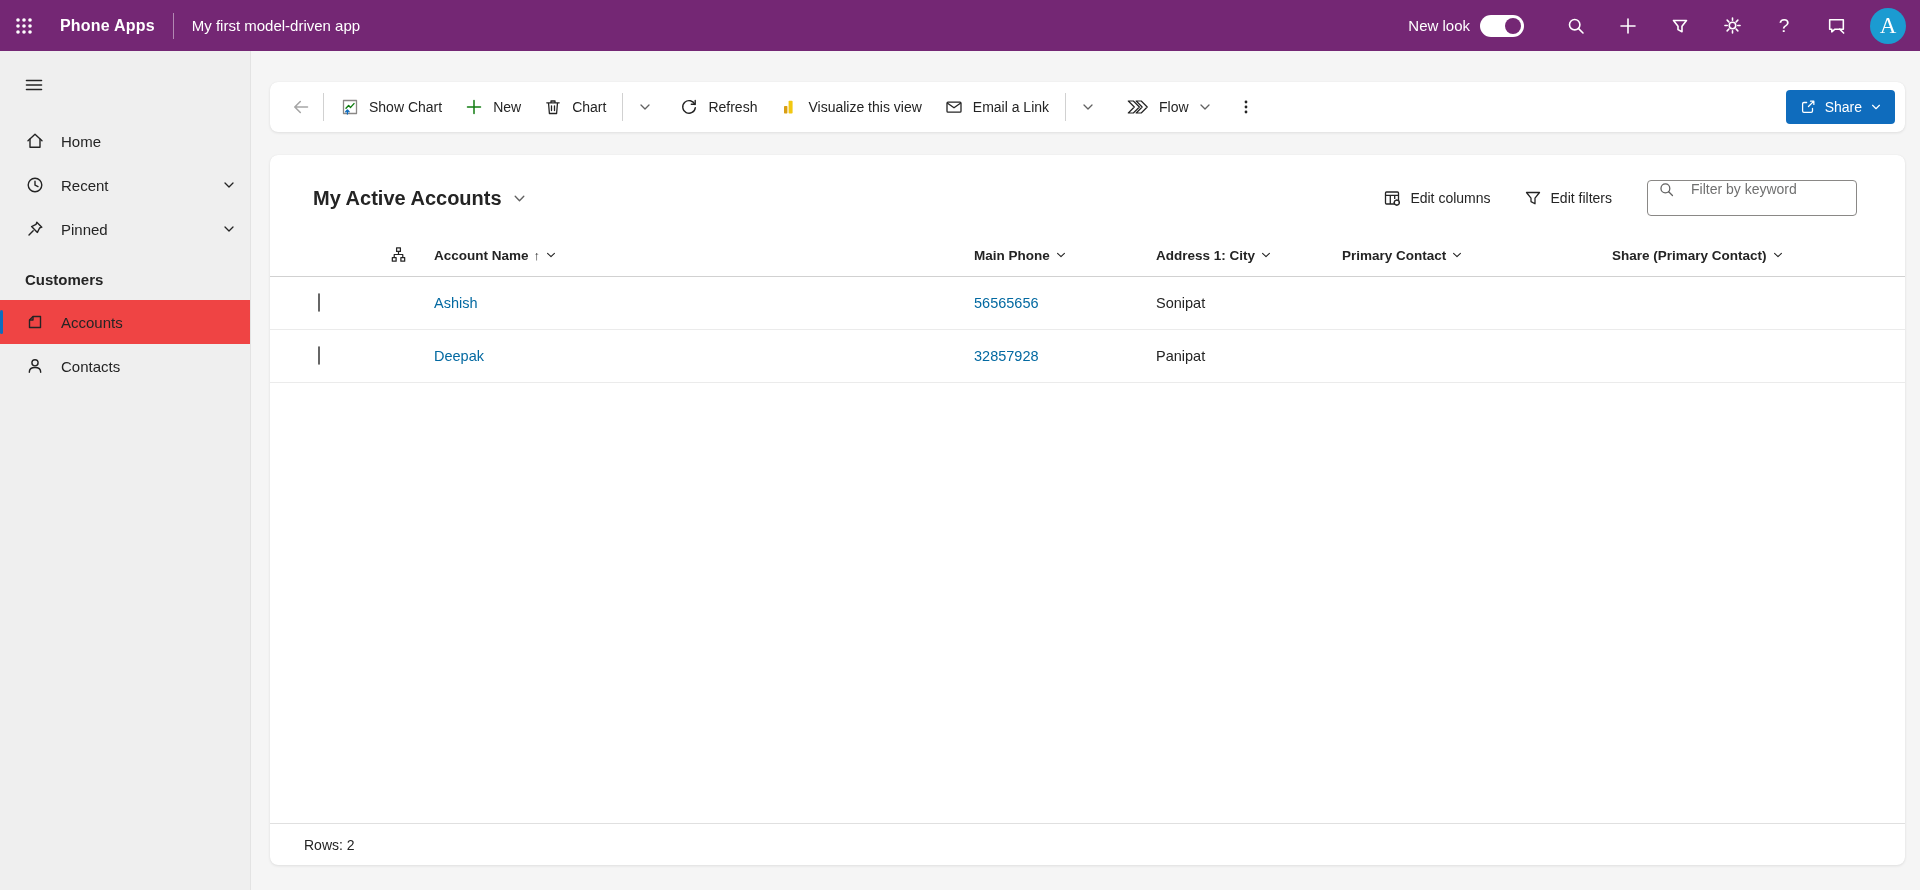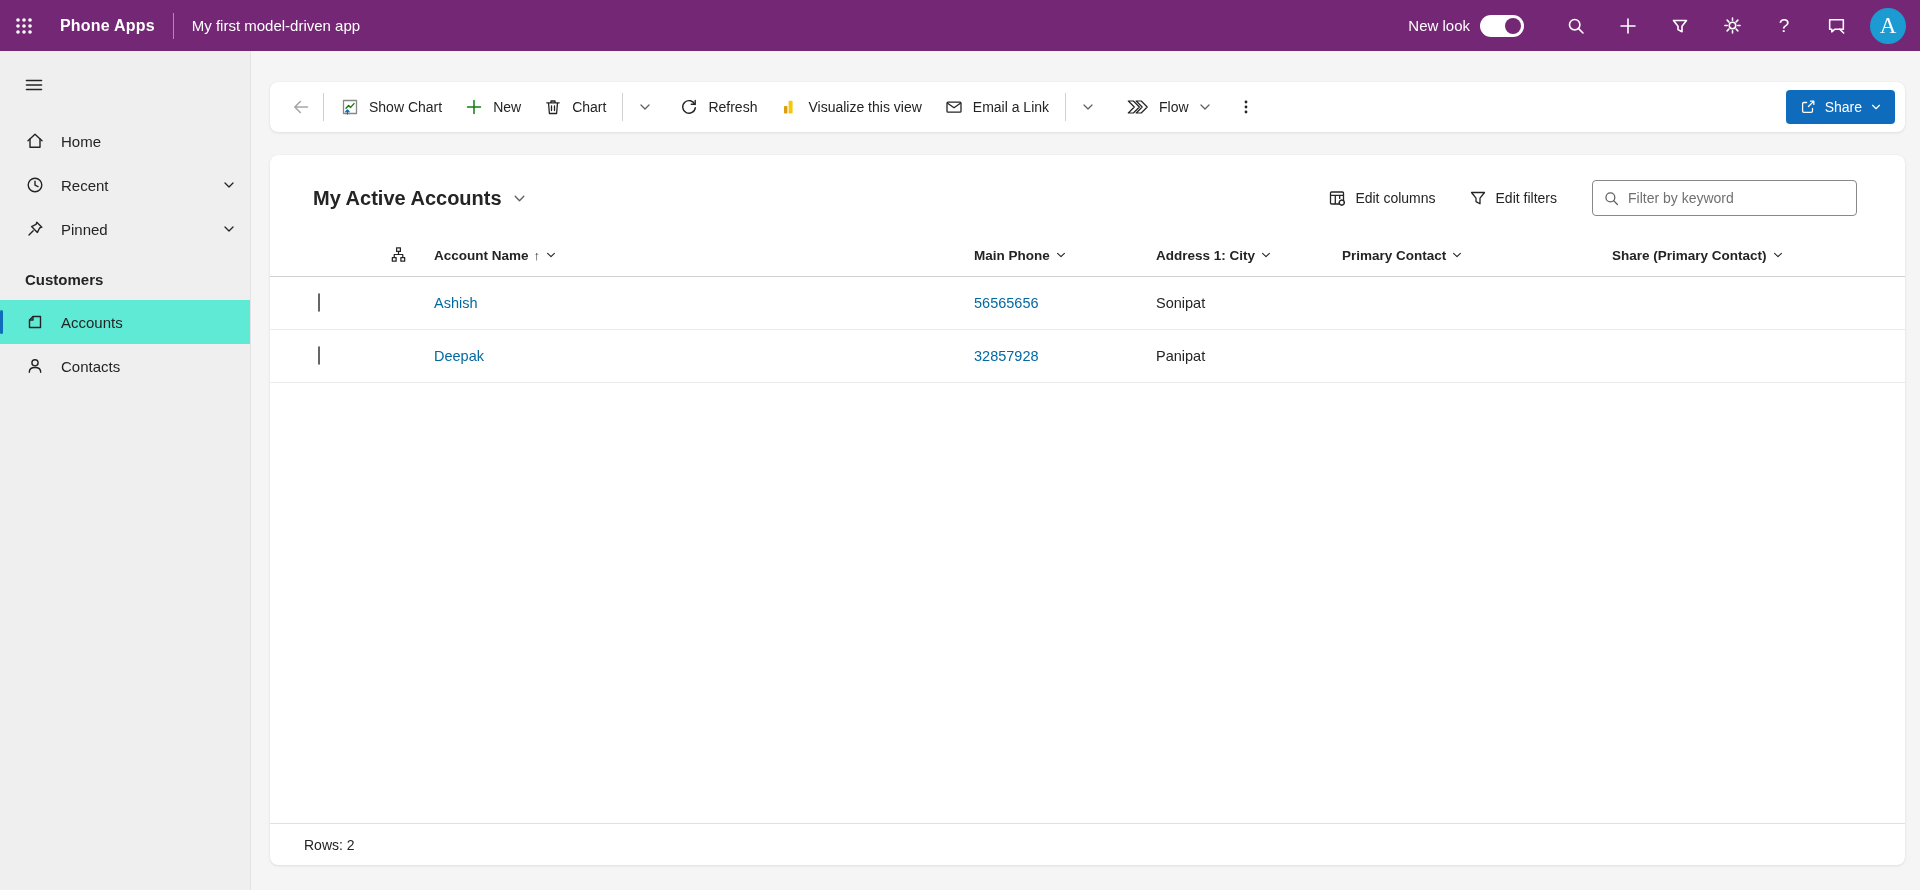--- a/index.html
+++ b/index.html
@@ -35,21 +35,21 @@
   
   .layout { display: flex; height: 839px; }
 
   
   .sidebar { width: 251px; background: #efefef; border-right: 1px solid #e3e3e3; flex-shrink: 0; padding-top: 14px; }
   .hamburger-btn { width: 44px; height: 40px; margin-left: 12px; display: flex; align-items: center; justify-content: center; cursor: pointer; }
   .nav-section { margin-top: 14px; }
   .nav-item { height: 44px; display: flex; align-items: center; padding: 0 14px 0 25px; font-size: 15px; cursor: pointer; position: relative; }
   .nav-item .nav-icon { width: 20px; margin-right: 16px; flex-shrink: 0; }
   .nav-item .chev { margin-left: auto; }
-  .nav-item.selected { background: #5eead4; }
+  .nav-item.selected { background: #ef4444; }
   .nav-item.selected::before { content: ""; position: absolute; left: 0; top: 10px; bottom: 10px; width: 3px; background: #0f6cbd; border-radius: 2px; }
   .group-label { font-size: 15px; font-weight: 700; padding: 20px 14px 12px 25px; }
 
   
   .content { flex: 1; padding: 31px 15px 0 19px; display: flex; flex-direction: column; }
 
   
   .cmdbar {
     height: 50px; background: #fff; border-radius: 8px;
     box-shadow: 0 1px 3px rgba(0,0,0,.09), 0 0 1px rgba(0,0,0,.07);
@@ -70,22 +70,22 @@
     margin-top: 23px; background: #fff; border-radius: 8px;
     box-shadow: 0 1px 3px rgba(0,0,0,.09), 0 0 1px rgba(0,0,0,.07);
     height: 710px; display: flex; flex-direction: column;
   }
   .card-header { display: flex; align-items: center; padding: 25px 48px 17px 43px; }
   .view-selector { display: flex; align-items: center; gap: 10px; cursor: pointer; }
   .view-title { font-size: 20px; font-weight: 700; }
   .card-header-right { margin-left: auto; display: flex; align-items: center; gap: 10px; }
   .hdr-tool-btn { display: flex; align-items: center; gap: 8px; font-size: 14px; height: 34px; padding: 0 11px; border-radius: 4px; cursor: pointer; }
   .filter-box {
-    width: 265px; height: 36px; border: 1px solid #8a8886; border-radius: 4px;
-    display: flex; align-items: center; padding: 0 10px; gap: 8px; margin-left: 14px; background: #fff;
+    width: 210px; height: 36px; border: 1px solid #8a8886; border-radius: 4px;
+    display: flex; align-items: flex-start; padding: 0 10px; gap: 16px; margin-left: 14px; background: #fff;
   }
   .filter-box input { border: none; outline: none; font-size: 14px; width: 100%; font-family: inherit; color: #242424; background: transparent; }
   .filter-box input::placeholder { color: #707070; }
 
   
   .grid-cols { display: grid; grid-template-columns: 56px 48px 540px 182px 186px 270px 1fr; align-items: center; padding-left: 48px; }
   .grid-header { height: 44px; border-bottom: 1px solid #d1d1d1; }
   .col-head { display: inline-flex; align-items: center; gap: 5px; font-size: 13.5px; font-weight: 700; padding-left: 12px; cursor: pointer; white-space: nowrap; }
   .sort-glyph { font-weight: 400; font-size: 13px; }
   .grid-row { height: 53px; border-bottom: 1px solid #ebebeb; }

